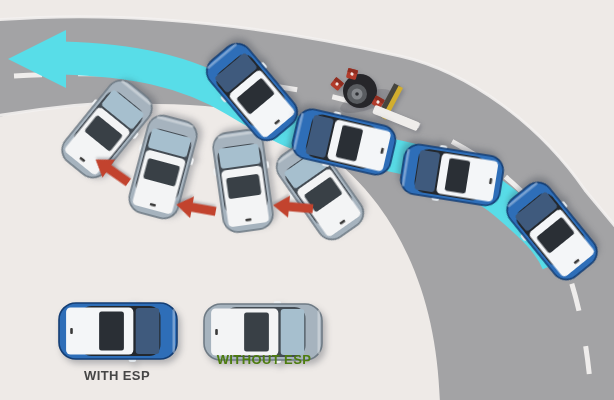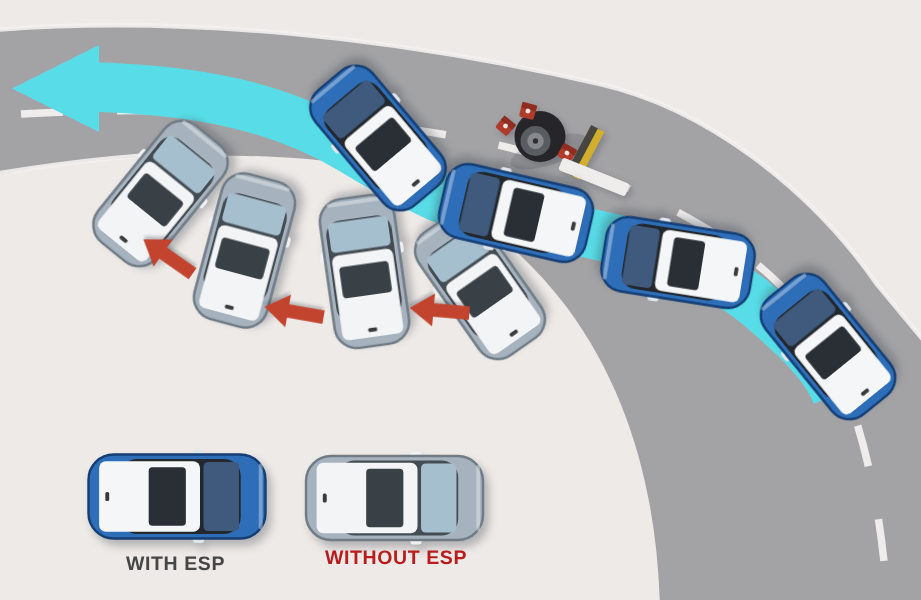--- a/index.html
+++ b/index.html
@@ -183,14 +183,14 @@
         <g class="skid-arrow" transform="translate(196 208) rotate(190)">
           <polygon points="-20,-4.5 4,-4.5 4,-11 20,0 4,11 4,4.5 -20,4.5" fill="#c2432e"></polygon>
         </g>
         <g class="skid-arrow" transform="translate(112 171) rotate(215)">
           <polygon points="-20,-4.5 4,-4.5 4,-11 20,0 4,11 4,4.5 -20,4.5" fill="#c2432e"></polygon>
         </g>
       </g>
   </svg>
 
   <div class="legend-label" id="label-with" style="left: 117px; top: 368px; color: rgb(70, 70, 70);">WITH ESP</div>
-  <div class="legend-label" id="label-without" style="left: 264px; top: 364px; color: #b91c1c;">WITHOUT ESP</div>
+  <div class="legend-label" id="label-without" style="left: 264px; top: 352px; color: #4d7c0f;">WITHOUT ESP</div>
 </div>
 
 </body></html>

